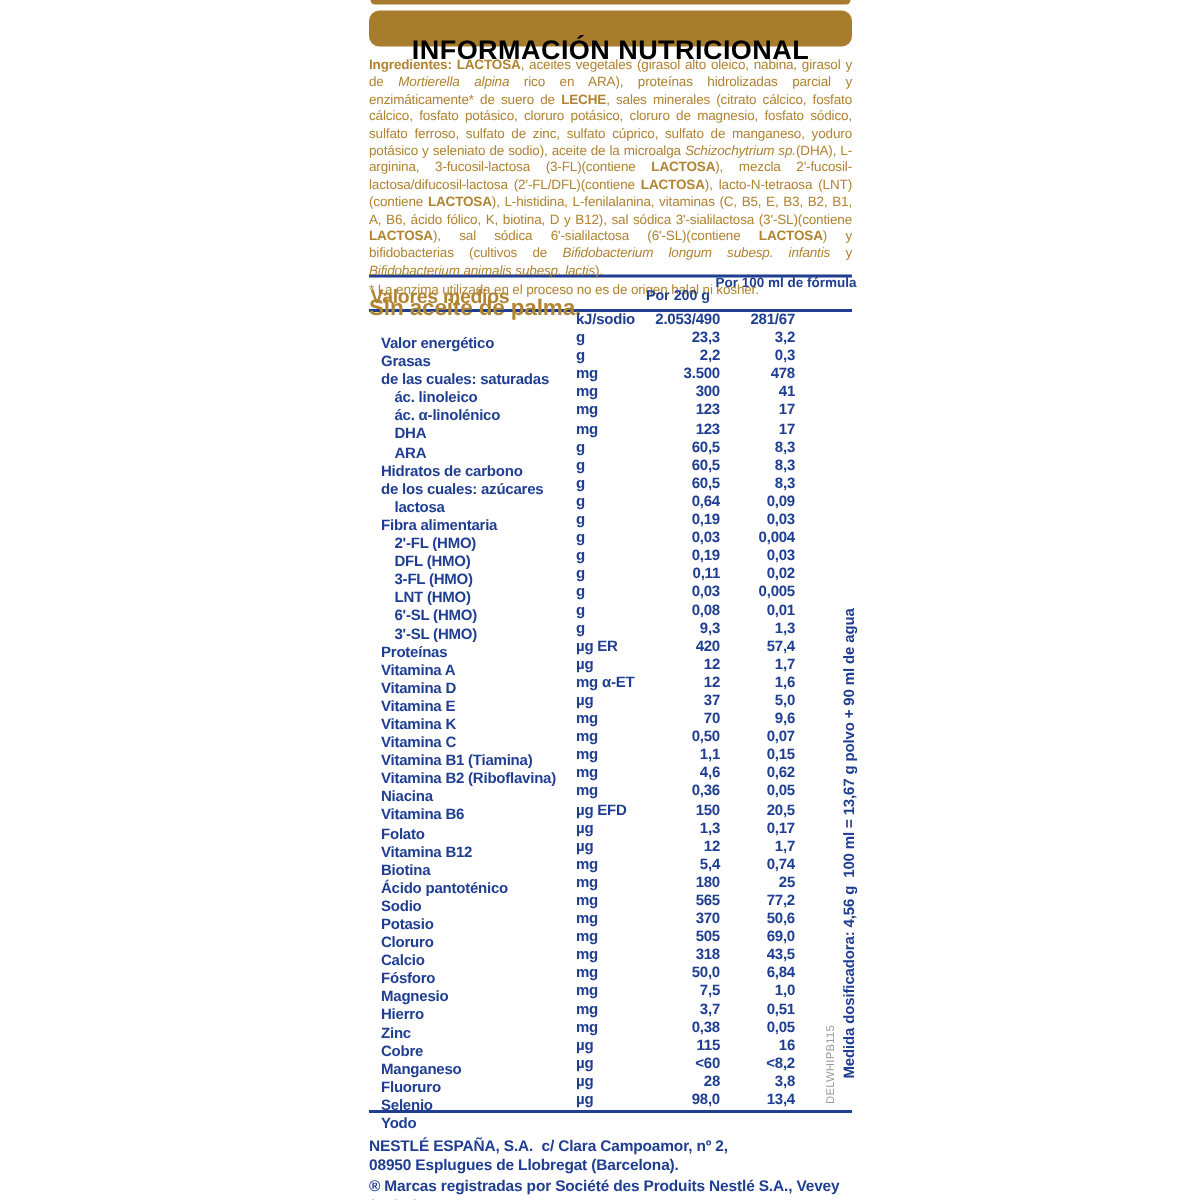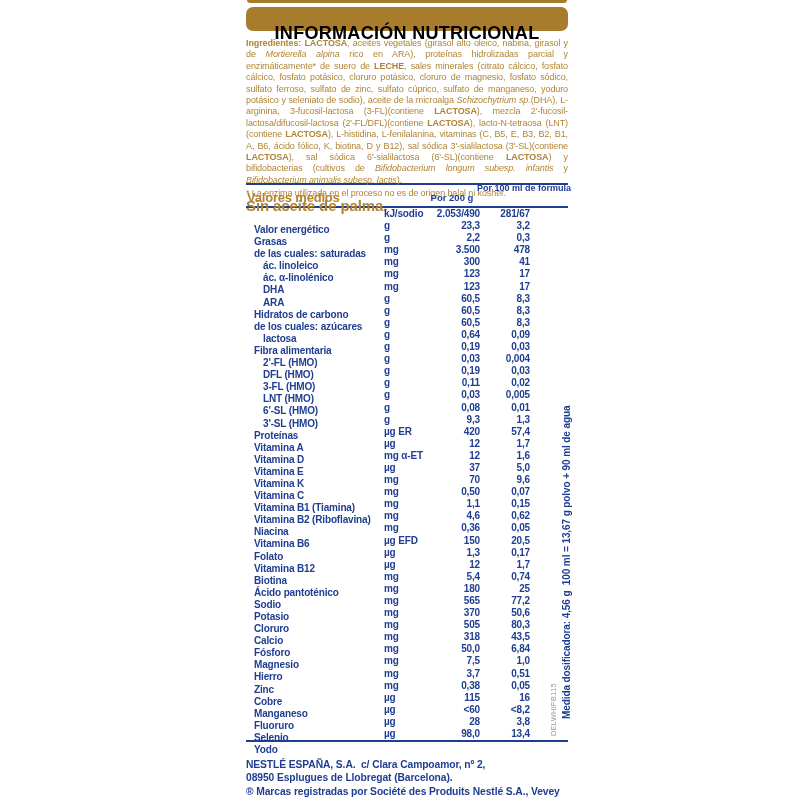--- a/index.html
+++ b/index.html
@@ -267,21 +267,21 @@
       <div class="trow">
     <span class="c-label">Cloruro</span>
     <span class="c-unit">mg</span>
     <span class="c-g">370</span>
     <span class="c-ml">50,6</span>
   </div>
       <div class="trow">
     <span class="c-label">Calcio</span>
     <span class="c-unit">mg</span>
     <span class="c-g">505</span>
-    <span class="c-ml">80,3</span>
+    <span class="c-ml">69,0</span>
   </div>
       <div class="trow">
     <span class="c-label">Fósforo</span>
     <span class="c-unit">mg</span>
     <span class="c-g">318</span>
     <span class="c-ml">43,5</span>
   </div>
       <div class="trow">
     <span class="c-label">Magnesio</span>
     <span class="c-unit">mg</span>

